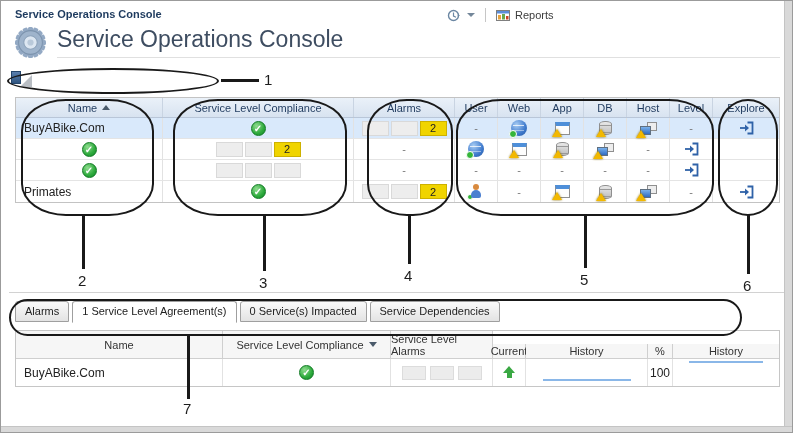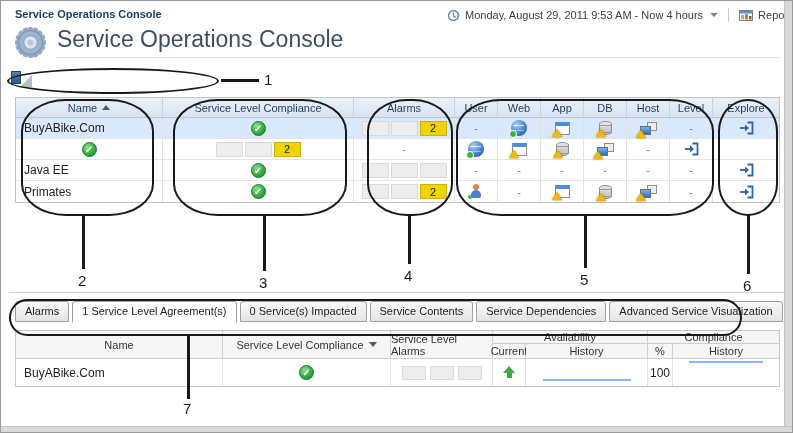--- a/index.html
+++ b/index.html
@@ -112,21 +112,20 @@
   <div class="edge-right"></div>
   <div class="edge-bottom"></div>
 
   <div class="breadcrumb">Service Operations Console</div>
   <div class="topbar">
     <svg width="13" height="13" viewBox="0 0 13 13">
       <circle cx="6.5" cy="6.5" r="5" fill="none" stroke="#6b87a3" stroke-width="1.4"></circle>
       <path d="M6.5 3.5 V7 l2.5 1.2" stroke="#6b87a3" fill="none" stroke-width="1.2"></path>
       <path d="M11 5 l2 1.5 -2.4 0.8 z" fill="#6b87a3"></path>
     </svg>
-    <span>Monday, August 29, 2011 9:53 AM - Now 4 hours</span>
     <span class="tcaret"></span>
     <span class="vdiv"></span>
     <svg width="14" height="13" viewBox="0 0 14 13">
       <rect x="0.5" y="1.5" width="13" height="10" fill="#ffffff" stroke="#7f7f7f"></rect>
       <rect x="1" y="2" width="12" height="2.5" fill="#5b8dd9"></rect>
       <rect x="2" y="6" width="3" height="4.5" fill="#e8a33d"></rect>
       <rect x="6" y="5" width="3" height="5.5" fill="#6aa84f"></rect>
       <rect x="10" y="7" width="2.5" height="3.5" fill="#cc4125"></rect>
     </svg>
     <span>Reports</span>
@@ -250,21 +249,20 @@
       <div class="cell">
         <svg width="15" height="14" viewBox="0 0 15 14">
           <path d="M8.5 1.5 H13.5 V12.5 H8.5" fill="none" stroke="#2f62a8" stroke-width="1.8"></path>
           <path d="M1 7 H8" stroke="#2f62a8" stroke-width="1.8"></path>
           <path d="M6 3.5 L10 7 L6 10.5 Z" fill="#2f62a8"></path>
         </svg>
       </div>
     </div>
 
     <div class="svc-grid svc-row">
-      <div class="cell name">Java EE</div>
       <div class="cell">
           <span class="icon-check"></span>
         </div>
       <div class="cell">
         <span class="abox"></span>
           <span class="abox"></span>
           <span class="abox"></span>
       </div>
       <div class="cell dash">-</div>
       <div class="cell dash">-</div>
@@ -323,34 +321,30 @@
         </svg>
       </div>
     </div>
   </div>
 
   <div class="hsep"></div>
   <div class="tabs">
     <div class="tab">Alarms</div>
     <div class="tab active">1 Service Level Agreement(s)</div>
     <div class="tab">0 Service(s) Impacted</div>
-    <div class="tab">Service Contents</div>
     <div class="tab">Service Dependencies</div>
-    <div class="tab">Advanced Service Visualization</div>
   </div>
 
   <div class="sla-table">
     <div class="hc span2" style="grid-column:1;">Name</div>
     <div class="hc span2" style="grid-column:2;">
       <span>Service Level Compliance</span>
         <span class="caret-down"></span>
     </div>
     <div class="hc span2" style="grid-column:3;">Service Level Alarms</div>
-    <div class="hc" style="grid-column:4/6; grid-row:1;">Availability</div>
-    <div class="hc noright" style="grid-column:6/8; grid-row:1;">Compliance</div>
     <div class="hc" style="grid-column:4; grid-row:2;">Current</div>
     <div class="hc" style="grid-column:5; grid-row:2;">History</div>
     <div class="hc" style="grid-column:6; grid-row:2;">%</div>
     <div class="hc noright" style="grid-column:7; grid-row:2;">History</div>
 
     <div class="dc name" style="grid-column:1;">BuyABike.Com</div>
     <div class="dc" style="grid-column:2;">
         <span class="icon-check"></span>
       </div>
     <div class="dc" style="grid-column:3;">

